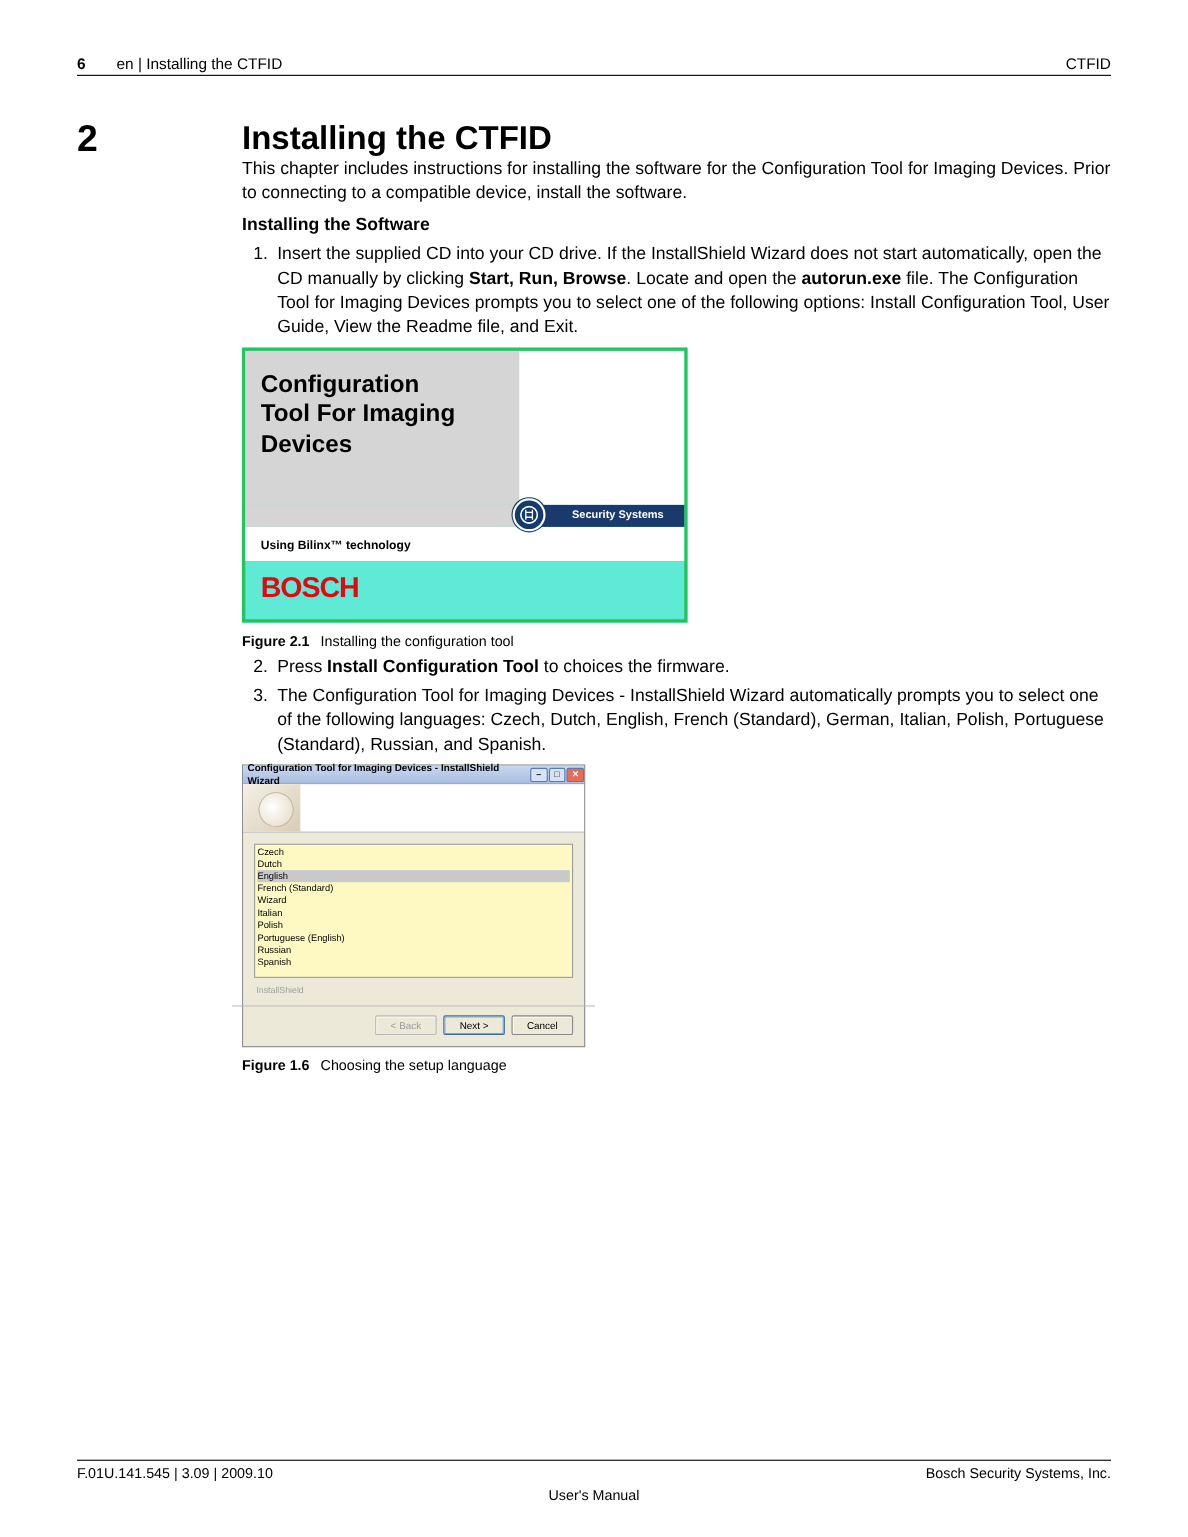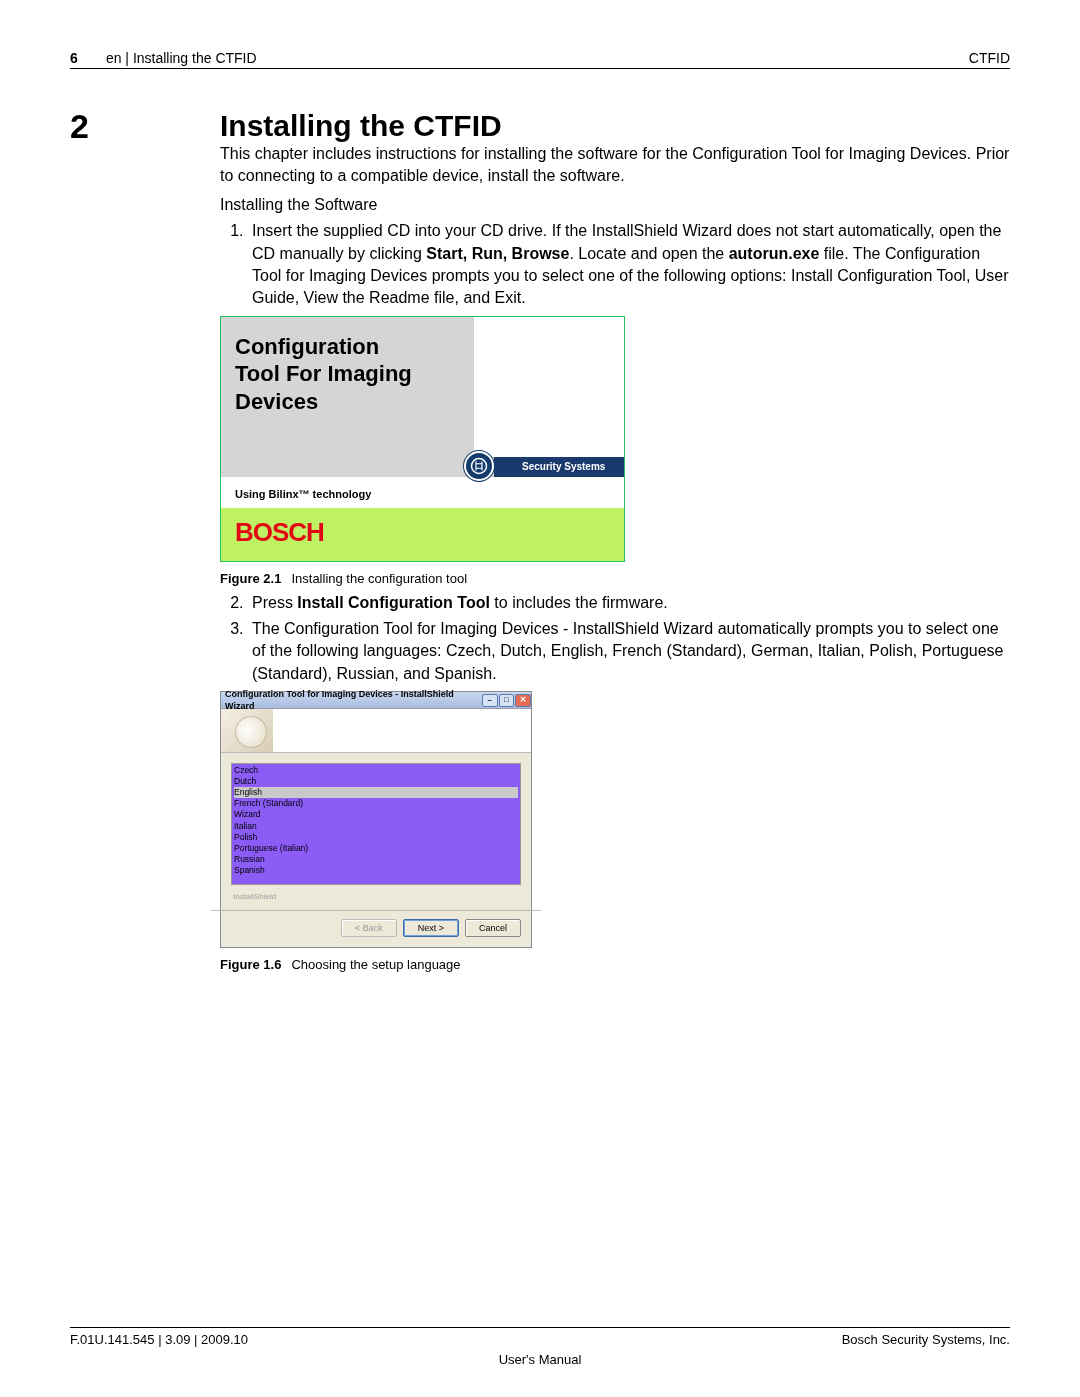--- a/index.html
+++ b/index.html
@@ -41,43 +41,43 @@
     font-size: 30px;
     font-weight: bold;
   }
   .body-col {
     margin-left: 150px;
     font-size: 16px;
     line-height: 1.4;
   }
   .body-col p { margin-bottom: 6px;}
   .subhead {
-    font-weight: normal;
+    font-weight: bold;
     margin-top: 0;
     margin-bottom: 4px;
   }
   ol.steps {
     list-style: decimal;
     padding-left: 28px;
   }
   ol.steps li {
     margin-bottom: 4px;
     padding-left: 4px;
   }
   .fig-caption {
     font-size: 13px;
     margin: 8px 0 4px 0;
   }
   .fig-caption b { font-weight: bold; margin-right: 10px;}
   
   .splash {
     width: 405px;
-    border: 1px solid #22c55e;
+    border: 3px solid #22c55e;
     margin-top: 6px;
-    background: #bef264;
+    background: #5eead4;
     font-family: Arial, sans-serif;
   }
   .splash-top {
     display: flex;
     height: 140px;
   }
   .splash-gray {
     background: #d5d5d5;
     flex: 1;
     padding: 16px 14px;
@@ -193,21 +193,21 @@
     border:1px solid #c7bca0;
     border-radius:50%;
     background:radial-gradient(circle at 40% 40%, #fff,#e2d9c0);
     transform:rotate(-12deg);
   }
   .wiz-body{
     background:#ece9d8;
     padding:10px 10px 4px 10px;
   }
   .lang-list{
-    background:#8b5cf6;
+    background:#fef9c3;
     border:1px solid #9b9b9b;
     height:122px;
     font-size:8.5px;
     line-height:1.3;
     overflow:hidden;
     padding:1px 2px;
   }
   .lang-list div{ white-space:nowrap; }
   .lang-list .sel{
     background:#c9c9c9;
@@ -300,21 +300,21 @@
       <div class="splash-low">
         <div class="bosch-logo">BOSCH</div>
       </div>
     </div>
     <div class="fig-caption">
       <b>Figure 2.1</b><span>Installing the configuration tool</span>
     </div>
 
     <ol class="steps" start="2">
       <li>
-        <span>Press </span><b>Install Configuration Tool</b><span> to includes the firmware.</span>
+        <span>Press </span><b>Install Configuration Tool</b><span> to choices the firmware.</span>
       </li>
       <li>The Configuration Tool for Imaging Devices - InstallShield Wizard automatically prompts you to select one of the following languages: Czech, Dutch, English, French (Standard), German, Italian, Polish, Portuguese (Standard), Russian, and Spanish.</li>
     </ol>
 
     <div class="wizard">
       <div class="wiz-title">
         <span>Configuration Tool for Imaging Devices - InstallShield Wizard</span>
         <span class="spacer"></span>
         <span class="wiz-btn">–</span>
         <span class="wiz-btn">□</span>
@@ -325,21 +325,21 @@
       </div>
       <div class="wiz-body">
         <div class="lang-list" id="lang-list">
             <div>Czech</div>
             <div>Dutch</div>
             <div class="sel">English</div>
             <div>French (Standard)</div>
             <div>Wizard</div>
             <div>Italian</div>
             <div>Polish</div>
-            <div>Portuguese (Italian)</div>
+            <div>Portuguese (English)</div>
             <div>Russian</div>
             <div>Spanish</div>
           </div>
         <div class="wiz-brand">InstallShield</div>
       </div>
       <div class="wiz-sep"></div>
       <div class="wiz-buttons">
         <div class="wbut disabled">&lt; Back</div>
         <div class="wbut primary">Next &gt;</div>
         <div class="wbut">Cancel</div>

